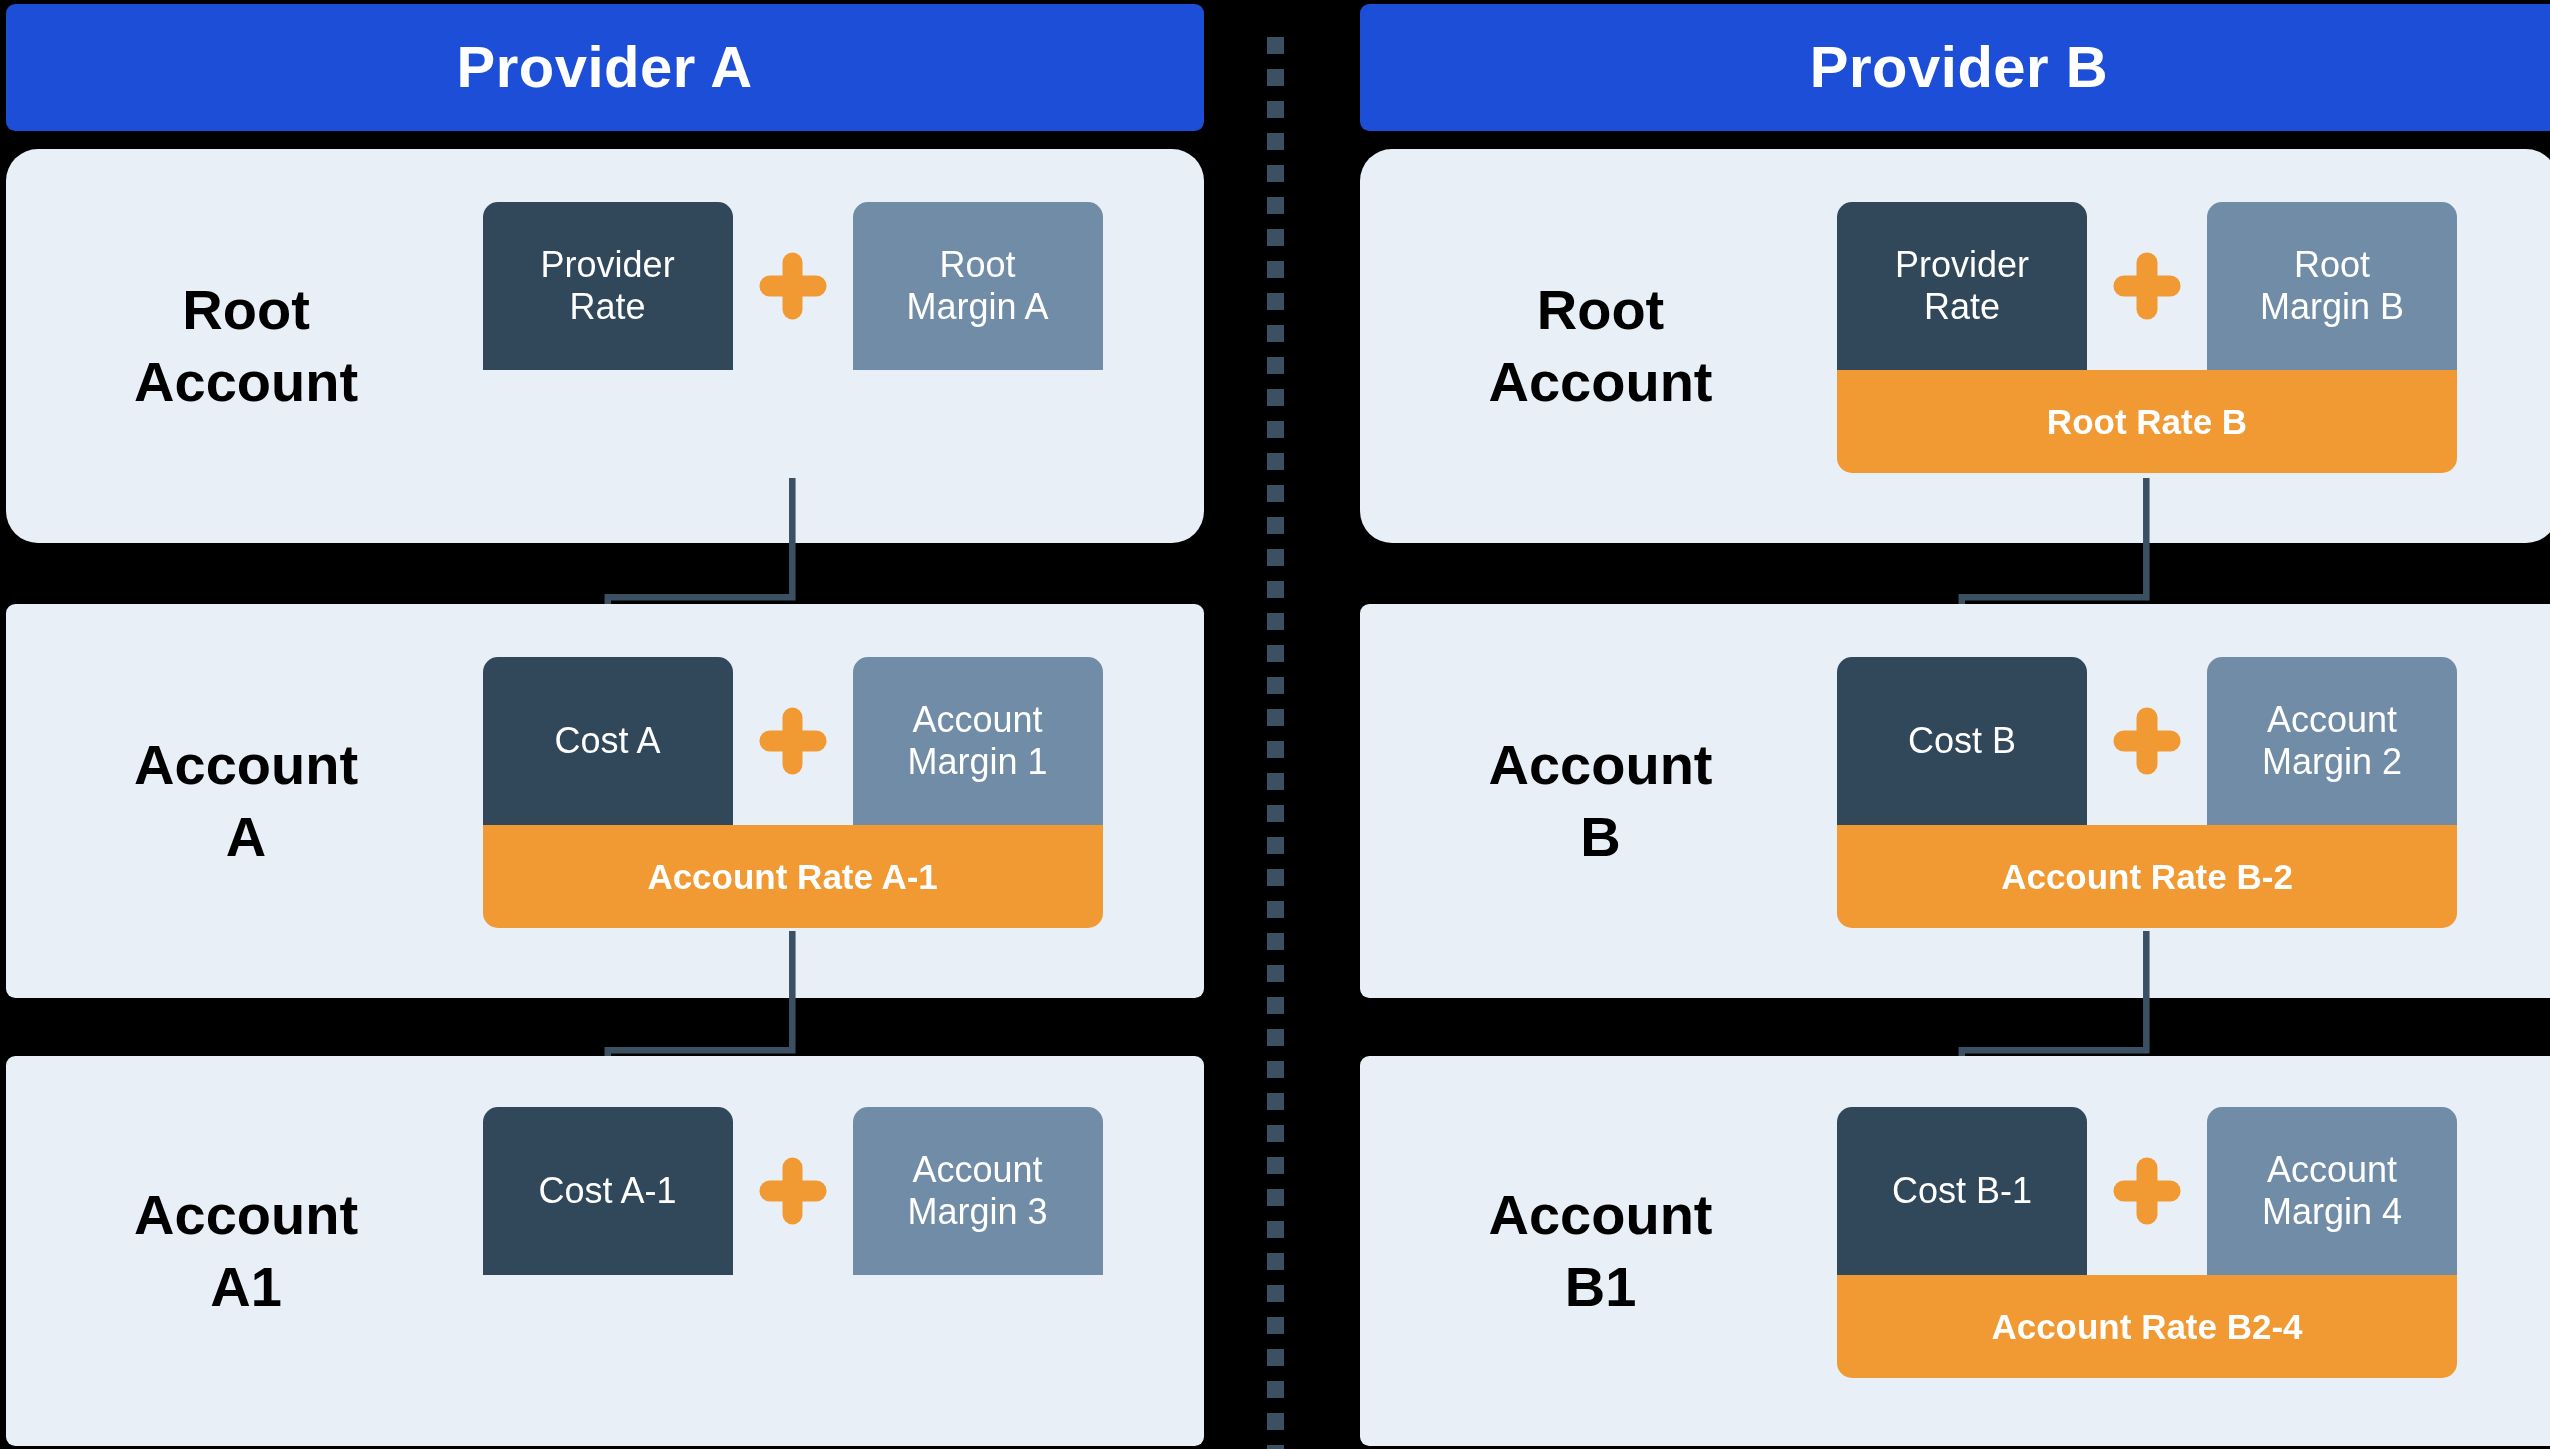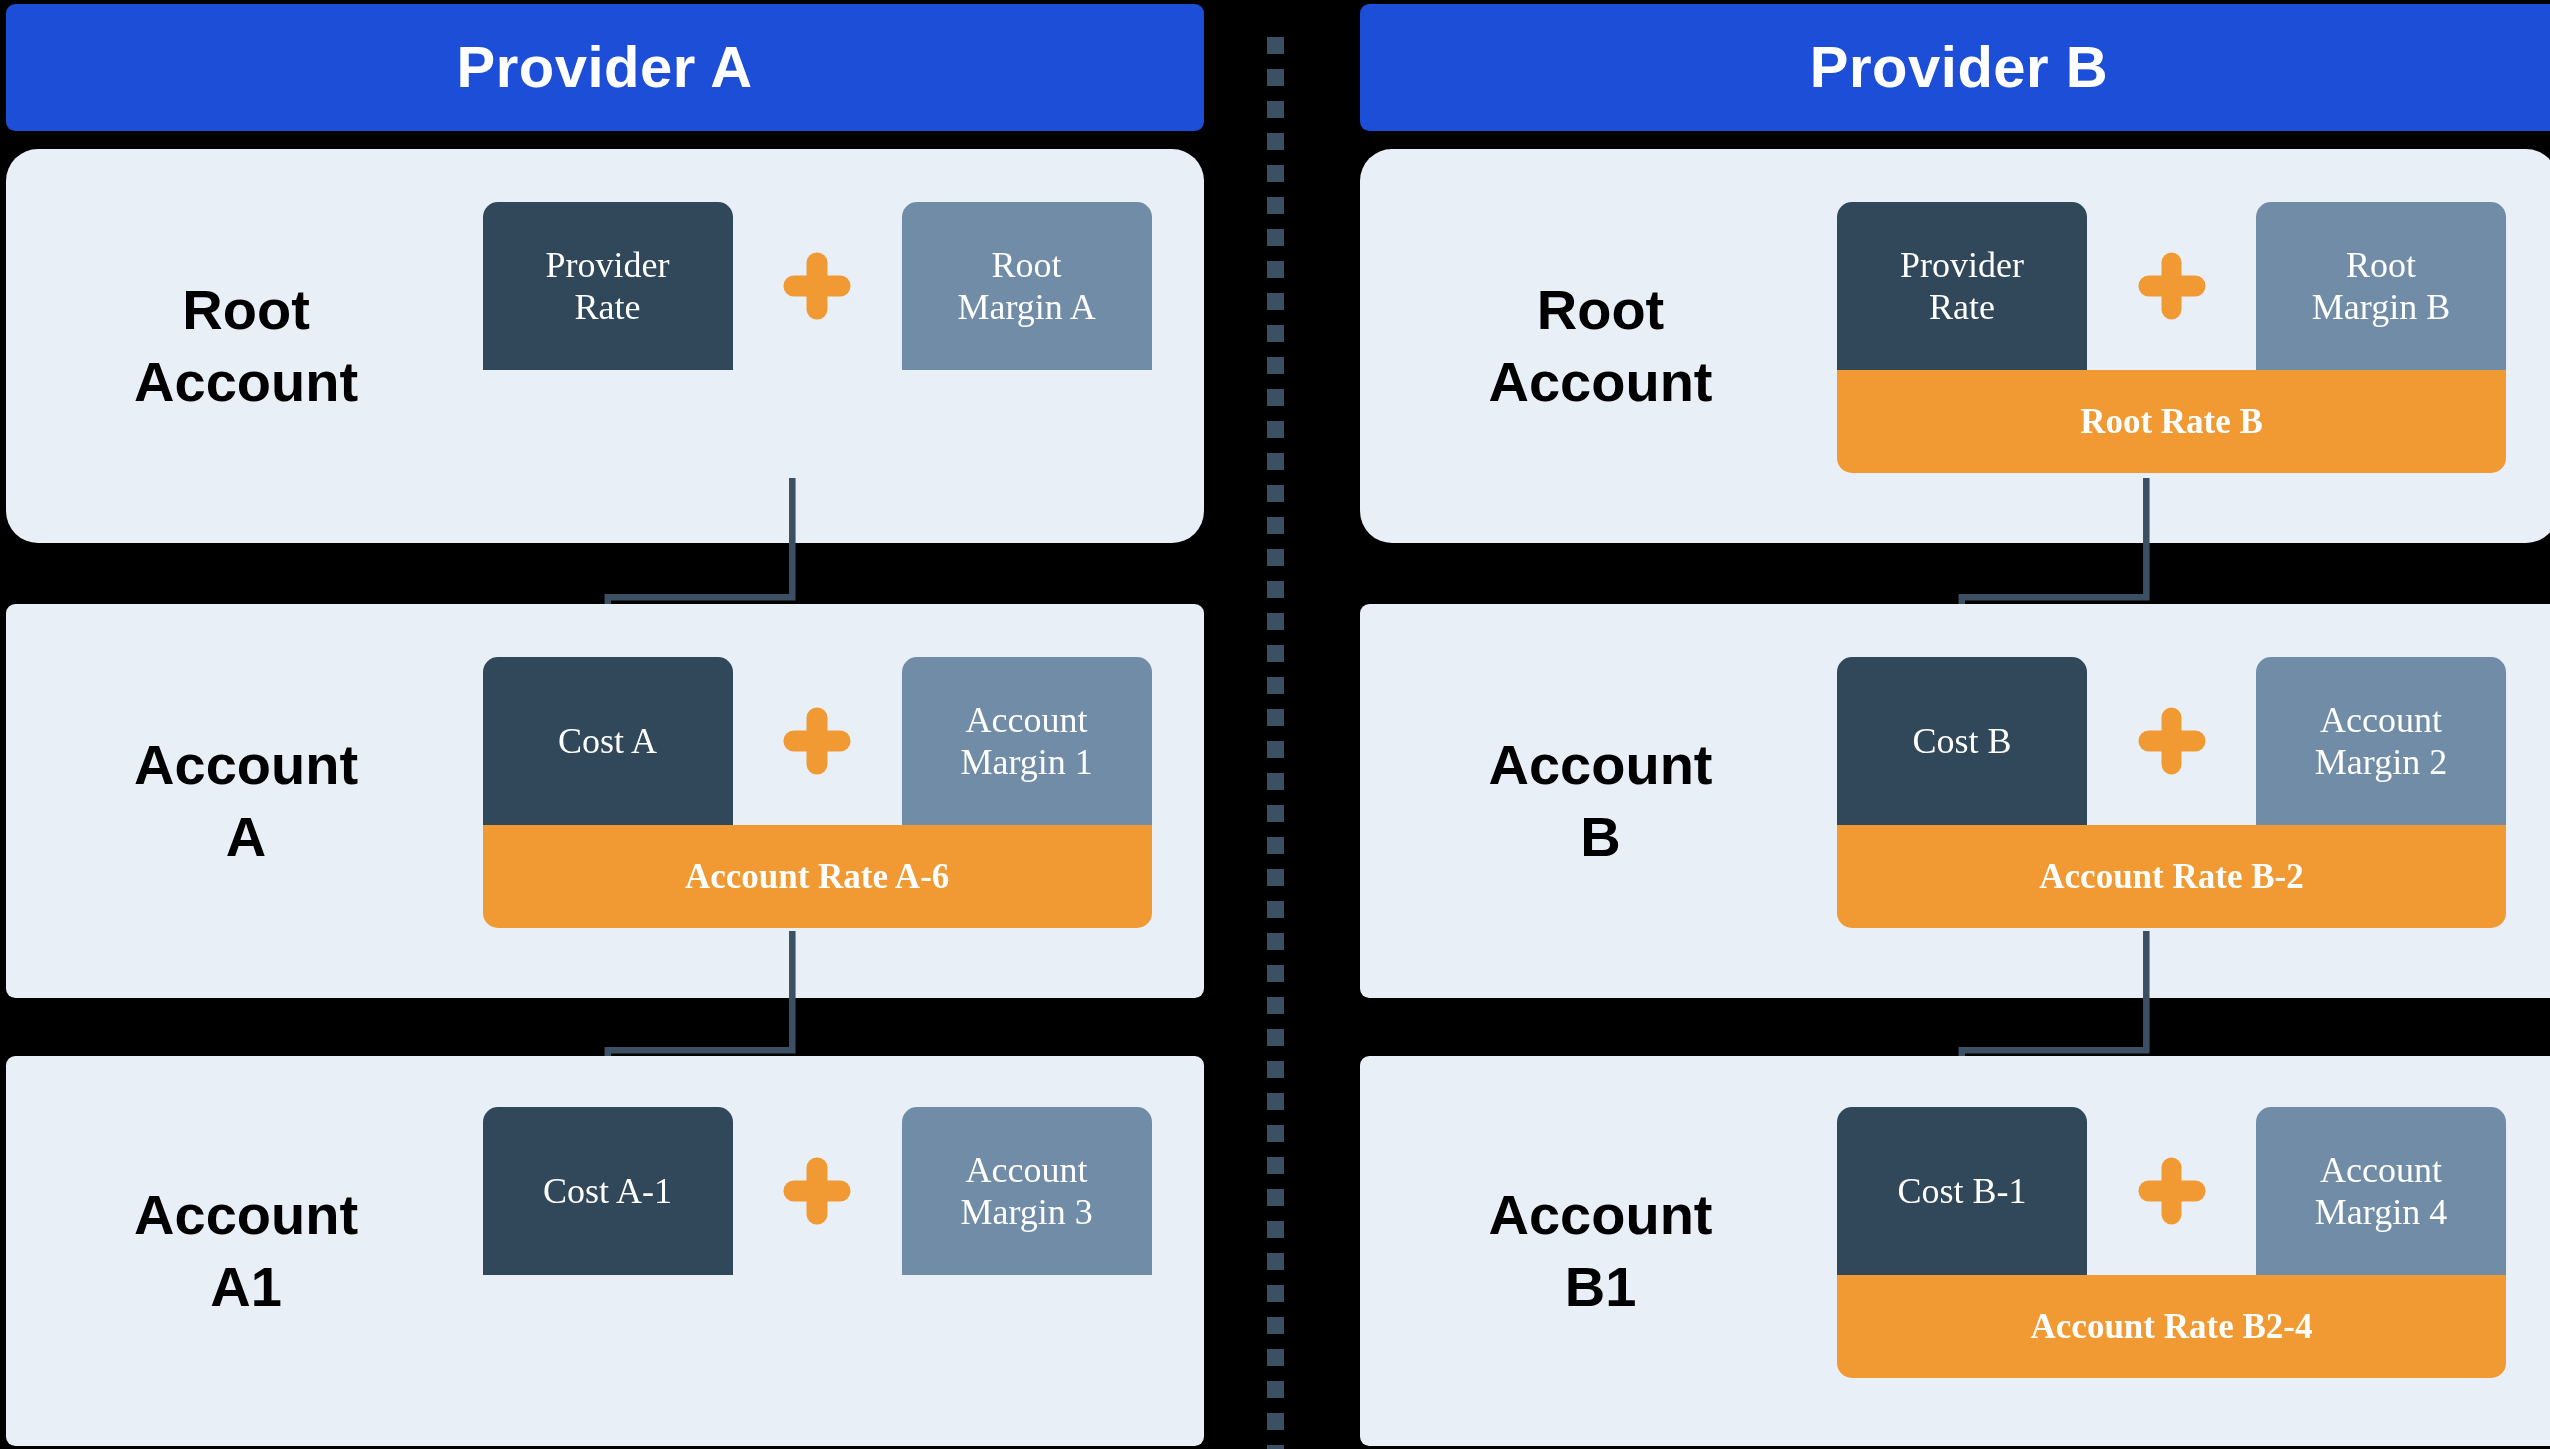--- a/index.html
+++ b/index.html
@@ -77,22 +77,21 @@
     font-size: 56px;
     font-weight: bold;
     line-height: 1.28;
     text-align: center;
   }
 
   
   .rate-card {
     position: absolute;
     left: 477px;
-    width: 669px;
-    font-family: Liberation Serif, serif;
+    width: 620px;
   }
   .row-0 .rate-card { top: 53px; }
   .row-1 .rate-card { top: 53px; }
   .row-2 .rate-card { top: 51px; }
 
   .rate-top {
     position: relative;
     height: 168px;
     display: flex;
     align-items: stretch;
@@ -237,21 +236,21 @@
           <div class="cost-box" style="white-space:pre-line">Cost A</div>
           <div class="plus-gap">
             <div class="plus-icon">
               <div class="bar h"></div>
                 <div class="bar v"></div>
             </div>
           </div>
           <div class="margin-box" style="white-space:pre-line">Account
 Margin 1</div>
         </div>
-        <div class="rate-bottom">Account Rate A-6</div>
+        <div class="rate-bottom">Account Rate A-1</div>
       </div>
     </div>
 
     <div class="connector conn-1">
       <svg width="1198" height="205" viewBox="0 0 1284 220" xmlns="http://www.w3.org/2000/svg">
         <path d="M 843 0 L 843 128 L 645 128 L 645 200" fill="none" stroke="#3C5063" stroke-width="7"></path>
         <path d="M 645 220 L 622 178 L 668 178 Z" fill="#3C5063"></path>
       </svg>
     </div>
 

